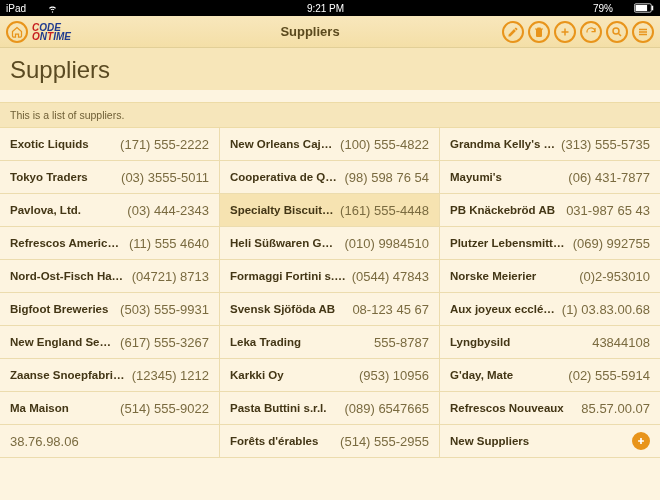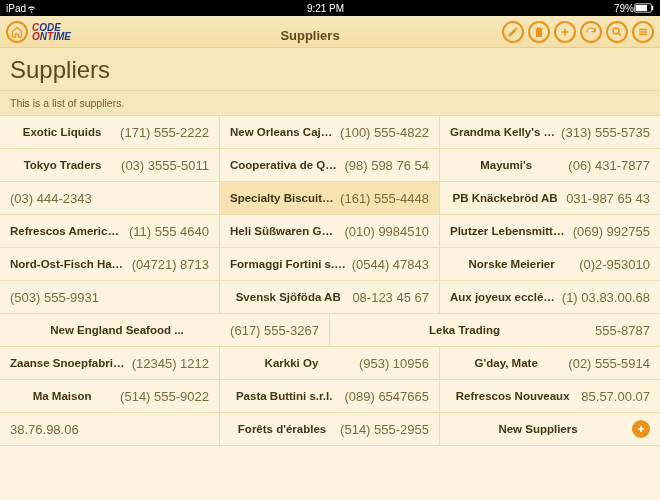--- a/index.html
+++ b/index.html
@@ -1,43 +1,43 @@
 <!DOCTYPE html>
 <html><head>
 <meta charset="utf-8">
 <style>
   * { box-sizing: border-box; margin: 0; padding: 0; }
   html, body { width: 660px; height: 500px; font-family: -apple-system, "Helvetica Neue", Arial, sans-serif; overflow: hidden; }
   body { background: #fdf4e0; }
 
   
   .statusbar { height: 16px; background: #000; color: #fff; display: flex; align-items: center; font-size: 10px; padding: 0 6px; justify-content: space-between; }
-  .statusbar .sb-left, .statusbar .sb-right { display: flex; align-items: center; gap: 0; }
+  .statusbar .sb-left, .statusbar .sb-right { display: flex; align-items: center; gap: 21px; }
   .statusbar .wifi-icon, .statusbar .battery-icon { display: inline-flex; align-items: center; }
 
   
-  .appheader { height: 32px; background: linear-gradient(#f8e7bc, #f4dfa7); display: flex; padding: 12px 6px; border-bottom: 1px solid #e2cf97; }
+  .appheader { height: 32px; background: linear-gradient(#f8e7bc, #f4dfa7); display: flex; align-items: center; padding: 12px 6px; border-bottom: 1px solid #e2cf97; }
   .appheader .left { display: flex; align-items: center; gap: 4px; min-width: 150px; }
   .appheader .center { flex: 1; text-align: center; font-weight: 600; font-size: 13px; color: #5b4a1e; }
   .appheader .right { display: flex; align-items: center; gap: 4px; justify-content: flex-end; min-width: 190px; }
   .circle-btn { width: 22px; height: 22px; border: 2px solid #e8941b; border-radius: 50%; display: inline-flex; align-items: center; justify-content: center; color: #e8941b; cursor: pointer; }
   .circle-btn svg { width: 12px; height: 12px; }
   .logo { display: flex; align-items: center; font-size: 10px; font-weight: 700; color: #1f3b8f; font-style: italic; line-height: 0.9; }
   .logo .red { color: #c62020; }
 
   
   .titlebar { background: #f7e6b9; padding: 8px 10px 6px; }
   .titlebar h1 { font-size: 24px; font-weight: 400; color: #5a4a22; }
 
   
-  .subtitle { background: #f6e6bb; font-size: 10.5px; color: #6e5e35; padding: 6px 10px; border-top: 1px solid #eddba6; border-bottom: 1px solid #eddba6; }
+  .subtitle { background: #f6e6bb; font-size: 10.5px; color: #6e5e35; padding: 6px 10px; border-top: 1px solid #eddba6; border-bottom: 1px solid #eddba6; margin-top: 12px; }
 
   
   .grid { width: 100%; }
-  .row { display: flex; border-bottom: 1px solid #ecdcae; text-align: center; }
+  .row { display: flex; border-bottom: 1px solid #ecdcae; }
   .cell { flex: 1 1 33.333%; display: flex; align-items: center; justify-content: space-between; padding: 0 10px; height: 32px; border-right: 1px solid #ecdcae; background: #fdf4e0; gap: 6px; overflow: hidden; }
   .cell:last-child { border-right: none; }
   .cell .cname { font-size: 11.5px; font-weight: 700; color: #433615; white-space: nowrap; overflow: hidden; text-overflow: ellipsis; flex: 1 1 auto; }
   .cell .cphone { font-size: 13px; color: #7a6b40; white-space: nowrap; flex: 0 0 auto; }
   .cell.highlight { background: #f6e3b1; }
   .add-inline { width: 18px; height: 18px; border: 2px solid #e8941b; border-radius: 50%; display: inline-flex; align-items: center; justify-content: center; background: #e8941b; color: #fff; }
   .add-inline svg { width: 10px; height: 10px; }
 </style>
 </head>
 <body>
@@ -145,20 +145,21 @@
         <span class="cname">Cooperativa de Quesos ...</span>
         <span class="cphone">(98) 598 76 54</span>
       </div>
       <div class="cell">
         <span class="cname">Mayumi's</span>
         <span class="cphone">(06) 431-7877</span>
       </div>
     </div>
     <div class="row">
       <div class="cell">
+        <span class="cname">Pavlova, Ltd.</span>
         <span class="cphone">(03) 444-2343</span>
       </div>
       <div class="cell highlight">
         <span class="cname">Specialty Biscuits, Ltd.</span>
         <span class="cphone">(161) 555-4448</span>
       </div>
       <div class="cell">
         <span class="cname">PB Knäckebröd AB</span>
         <span class="cphone">031-987 65 43</span>
       </div>
@@ -186,39 +187,44 @@
         <span class="cname">Formaggi Fortini s.r.l.</span>
         <span class="cphone">(0544) 47843</span>
       </div>
       <div class="cell">
         <span class="cname">Norske Meierier</span>
         <span class="cphone">(0)2-953010</span>
       </div>
     </div>
     <div class="row">
       <div class="cell">
+        <span class="cname">Bigfoot Breweries</span>
         <span class="cphone">(503) 555-9931</span>
       </div>
       <div class="cell">
         <span class="cname">Svensk Sjöföda AB</span>
         <span class="cphone">08-123 45 67</span>
       </div>
       <div class="cell">
         <span class="cname">Aux joyeux ecclésiastiq...</span>
         <span class="cphone">(1) 03.83.00.68</span>
       </div>
     </div>
     <div class="row">
       <div class="cell">
         <span class="cname">New England Seafood ...</span>
         <span class="cphone">(617) 555-3267</span>
       </div>
       <div class="cell">
         <span class="cname">Leka Trading</span>
         <span class="cphone">555-8787</span>
+      </div>
+      <div class="cell">
+        <span class="cname">Lyngbysild</span>
+        <span class="cphone">43844108</span>
       </div>
     </div>
     <div class="row">
       <div class="cell">
         <span class="cname">Zaanse Snoepfabriek</span>
         <span class="cphone">(12345) 1212</span>
       </div>
       <div class="cell">
         <span class="cname">Karkki Oy</span>
         <span class="cphone">(953) 10956</span>

